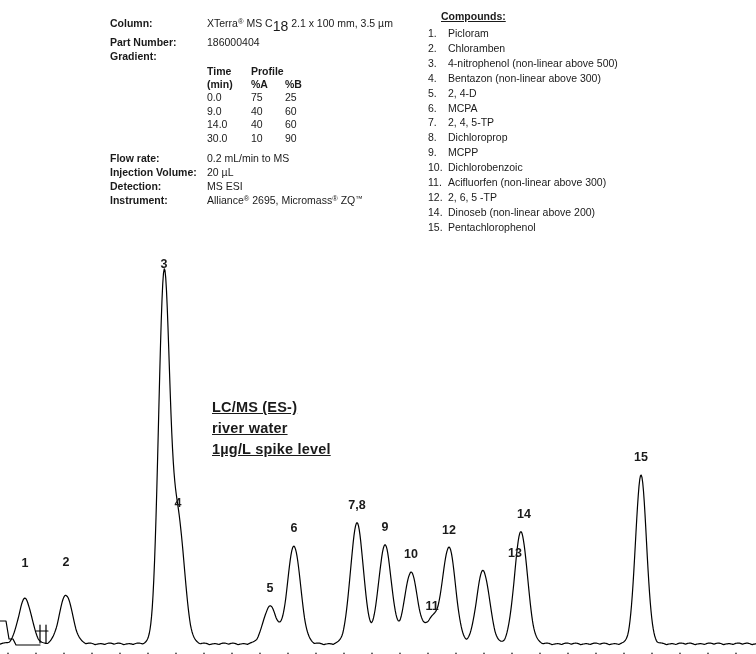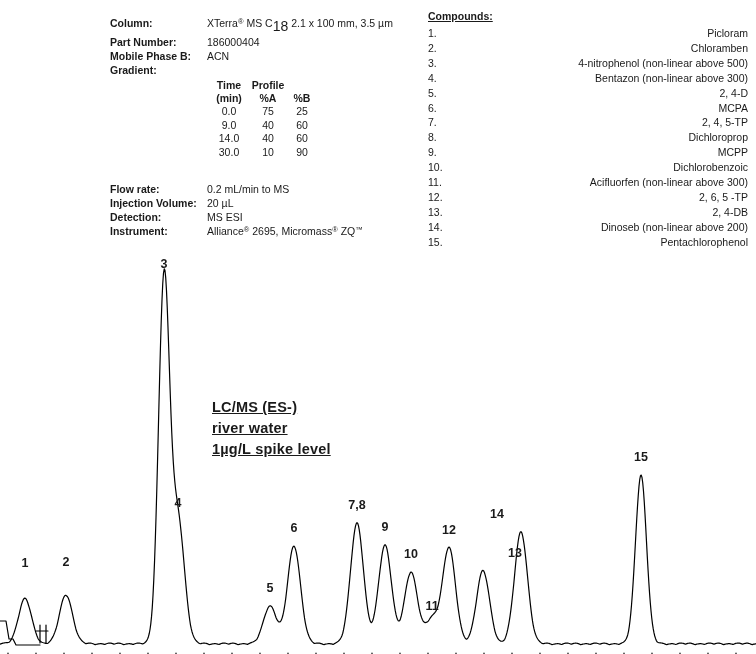--- a/index.html
+++ b/index.html
@@ -41,52 +41,52 @@
   .sup { font-size: 7.5px; vertical-align: 0.45em; }
 
   
   #gradient-table {
     margin-top: 0px;
     font-size: 10.5px;
   }
   #gradient-table .g-row {
     display: flex;
     line-height: 1.28;
-    text-align: center;
   }
   #gradient-table .g-row.head { font-weight: bold; }
   #gradient-table .g-c0 { width: 44px; flex: 0 0 44px; }
   #gradient-table .g-c1 { width: 34px; flex: 0 0 34px; }
   #gradient-table .g-c2 { width: 34px; flex: 0 0 34px; }
 
-  #post-gradient { margin-top: 25px; }
+  #post-gradient { margin-top: 8px; }
 
   
   #compounds-block {
     position: absolute;
     left: 428px;
     top: 10px;
     width: 320px;
     font-size: 10.5px;
   }
   #compounds-title {
     font-weight: bold;
     text-decoration: underline;
     margin-bottom: 4px;
+    margin-left: 13px;
   }
   .c-row {
     display: flex;
     line-height: 1.42;
   }
   .c-num {
     width: 20px;
     flex: 0 0 20px;
     text-align: left;
   }
-  .c-name { flex: 1 1 auto; text-align: right; }
+  .c-name { flex: 1 1 auto; }
 
   
   #chart-area {
     position: absolute;
     left: 0;
     top: 255px;
     width: 756px;
     height: 399px;
   }
   #chart-svg {
@@ -117,24 +117,20 @@
 
 <div id="method-block">
   <div id="method-rows-top">
       <div class="m-row">
         <div class="m-label">Column:</div>
         <div class="m-value">XTerra<span class="sup">®</span> MS C<span class="sub">18</span> 2.1 x 100 mm, 3.5 µm</div>
       </div>
       <div class="m-row">
         <div class="m-label">Part Number:</div>
         <div class="m-value">186000404</div>
-      </div>
-      <div class="m-row">
-        <div class="m-label">Mobile Phase B:</div>
-        <div class="m-value">ACN</div>
       </div>
       <div class="m-row">
         <div class="m-label">Gradient:</div>
         <div class="m-value"></div>
       </div>
     </div>
   <div id="gradient-table" style="margin-left: 97px;">
       <div class="g-row head">
         <div class="g-c0">Time</div>
         <div class="g-c1">Profile</div>
@@ -229,24 +225,20 @@
         <div class="c-num">10.</div>
         <div class="c-name">Dichlorobenzoic</div>
       </div>
       <div class="c-row">
         <div class="c-num">11.</div>
         <div class="c-name">Acifluorfen (non-linear above 300)</div>
       </div>
       <div class="c-row">
         <div class="c-num">12.</div>
         <div class="c-name">2, 6, 5 -TP</div>
-      </div>
-      <div class="c-row">
-        <div class="c-num">13.</div>
-        <div class="c-name">2, 4-DB</div>
       </div>
       <div class="c-row">
         <div class="c-num">14.</div>
         <div class="c-name">Dinoseb (non-linear above 200)</div>
       </div>
       <div class="c-row">
         <div class="c-num">15.</div>
         <div class="c-name">Pentachlorophenol</div>
       </div>
     </div>
@@ -273,16 +265,16 @@
       <div class="peak-label" style="left: 164px; top: 2px;">3</div>
       <div class="peak-label" style="left: 178px; top: 241px;">4</div>
       <div class="peak-label" style="left: 270px; top: 326px;">5</div>
       <div class="peak-label" style="left: 294px; top: 266px;">6</div>
       <div class="peak-label" style="left: 357px; top: 243px;">7,8</div>
       <div class="peak-label" style="left: 385px; top: 265px;">9</div>
       <div class="peak-label" style="left: 411px; top: 292px;">10</div>
       <div class="peak-label" style="left: 432px; top: 344px;">11</div>
       <div class="peak-label" style="left: 449px; top: 268px;">12</div>
       <div class="peak-label" style="left: 483px; top: 291px; margin-left: 32px;">13</div>
-      <div class="peak-label" style="left: 497px; top: 252px; text-align: right;">14</div>
+      <div class="peak-label" style="left: 524px; top: 252px; text-align: right;">14</div>
       <div class="peak-label" style="left: 641px; top: 195px;">15</div>
     </div>
 </div>
 
 </body></html>

